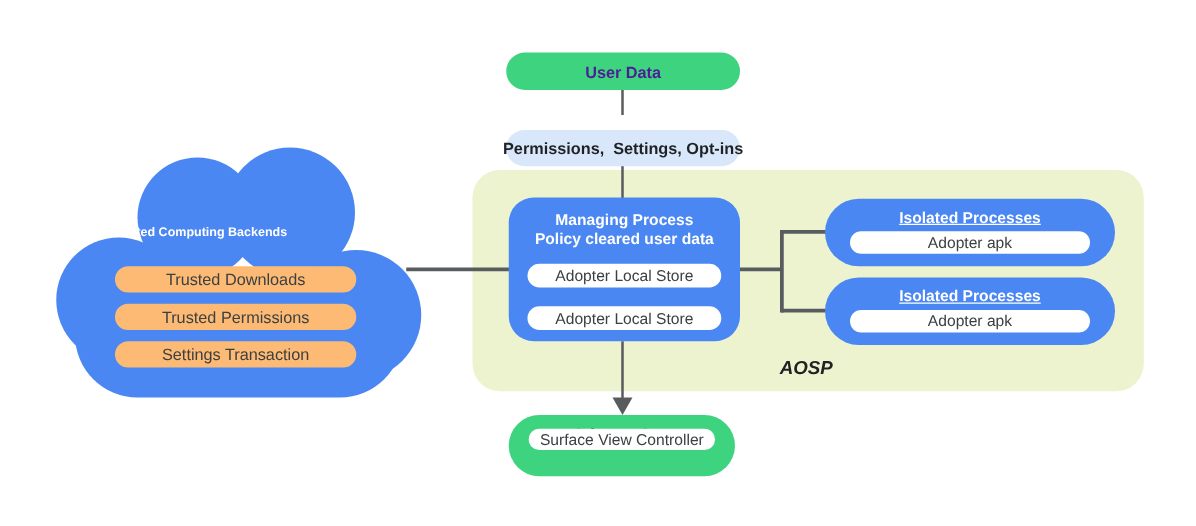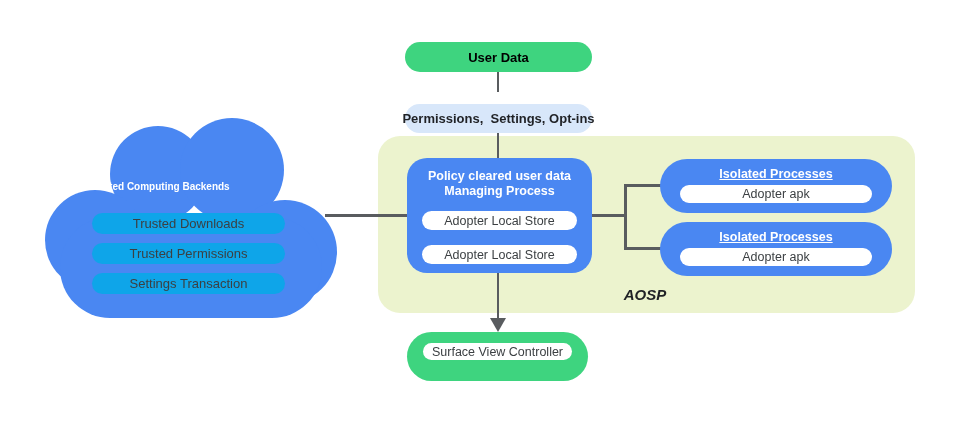--- a/index.html
+++ b/index.html
@@ -3,35 +3,35 @@
 <meta charset="utf-8">
 <style>
   html,body{margin:0;padding:0;background:#ffffff;}
   #canvas{
     position:relative;width:957px;height:421px;background:#ffffff;overflow:hidden;
     font-family:"Liberation Sans","DejaVu Sans",sans-serif;
   }
   .abs{position:absolute;box-sizing:border-box;}
   
   .pill{display:flex;align-items:center;justify-content:center;text-align:center;}
-  .green-pill{background:#3ED47F;border-radius:15px;color:#000000;font-weight:bold;font-size:13px;z-index:3;}
+  .green-pill{background:#3ED47F;border-radius:15px;color:#4c1d95;font-weight:bold;font-size:13px;z-index:3;}
   .lightblue-pill{background:#D8E7FA;border-radius:15px;color:#1F2125;font-weight:bold;font-size:13px;z-index:3;white-space:pre;margin-top:12px;}
   .aosp-box{background:#ECF3CE;border-radius:22px;z-index:1;}
   .aosp-label{color:#1F2125;font-weight:bold;font-size:15px;text-align:center;z-index:2;font-style:italic;}
   .blue-box{background:#4A87F2;border-radius:20px;z-index:3;}
   .blue-pillbox{background:#4A87F2;border-radius:27px;z-index:3;}
   .white-pill{background:#ffffff;border-radius:11px;color:#3C4043;display:flex;align-items:center;justify-content:center;font-size:12.5px;}
   .box-title{color:#ffffff;font-weight:bold;font-size:12.5px;text-align:center;line-height:1.18;}
   .underlined{text-decoration:underline;}
   .green-box{background:#3ED47F;border-radius:25px;z-index:3;}
   .green-box-title{color:#1F2125;font-weight:bold;font-size:13px;text-align:center;}
   
   .cloud-svg{z-index:2;}
   .cloud-title{color:#ffffff;font-weight:bold;font-size:10px;text-align:left;z-index:3;}
-  .cloud-pill{background:#0ea5e9;border-radius:11px;color:#3C4043;font-size:13px;display:flex;align-items:center;justify-content:center;z-index:3;}
+  .cloud-pill{background:#fdba74;border-radius:11px;color:#3C4043;font-size:13px;display:flex;align-items:center;justify-content:center;z-index:3;}
   
   .hline{background:#595C5F;height:3px;z-index:2;}
   .vline{background:#595C5F;width:2px;z-index:2;}
   .vline3{background:#595C5F;width:3px;z-index:2;}
   .arrow-head{width:0;height:0;border-left:8px solid transparent;border-right:8px solid transparent;border-top:14px solid #595C5F;z-index:2;}
 </style>
 </head>
 <body>
 
 <div id="canvas">
@@ -68,22 +68,22 @@
     <span>Trusted Permissions</span>
   </div>
   <div class="abs cloud-pill" style="left:92px;top:273px;width:193px;height:21px;">
     <span>Settings Transaction</span>
   </div>
 
   <div class="abs hline" style="left:325px;top:214px;width:83px;"></div>
 
   <div class="abs blue-box" style="left:407px;top:158px;width:185px;height:115px;">
     <div class="box-title" style="margin-top:11px;">
+      <div>Managing Process</div>
       <div>Policy cleared user data</div>
-      <div>Managing Process</div>
     </div>
     <div class="white-pill abs" style="left:15px;top:53px;width:155px;height:19px;border-radius:10px;">
       <span>Adopter Local Store</span>
     </div>
     <div class="white-pill abs" style="left:15px;top:87px;width:155px;height:19px;border-radius:10px;">
       <span>Adopter Local Store</span>
     </div>
   </div>
 
   <div class="abs hline" style="left:592px;top:214px;width:34px;"></div>

